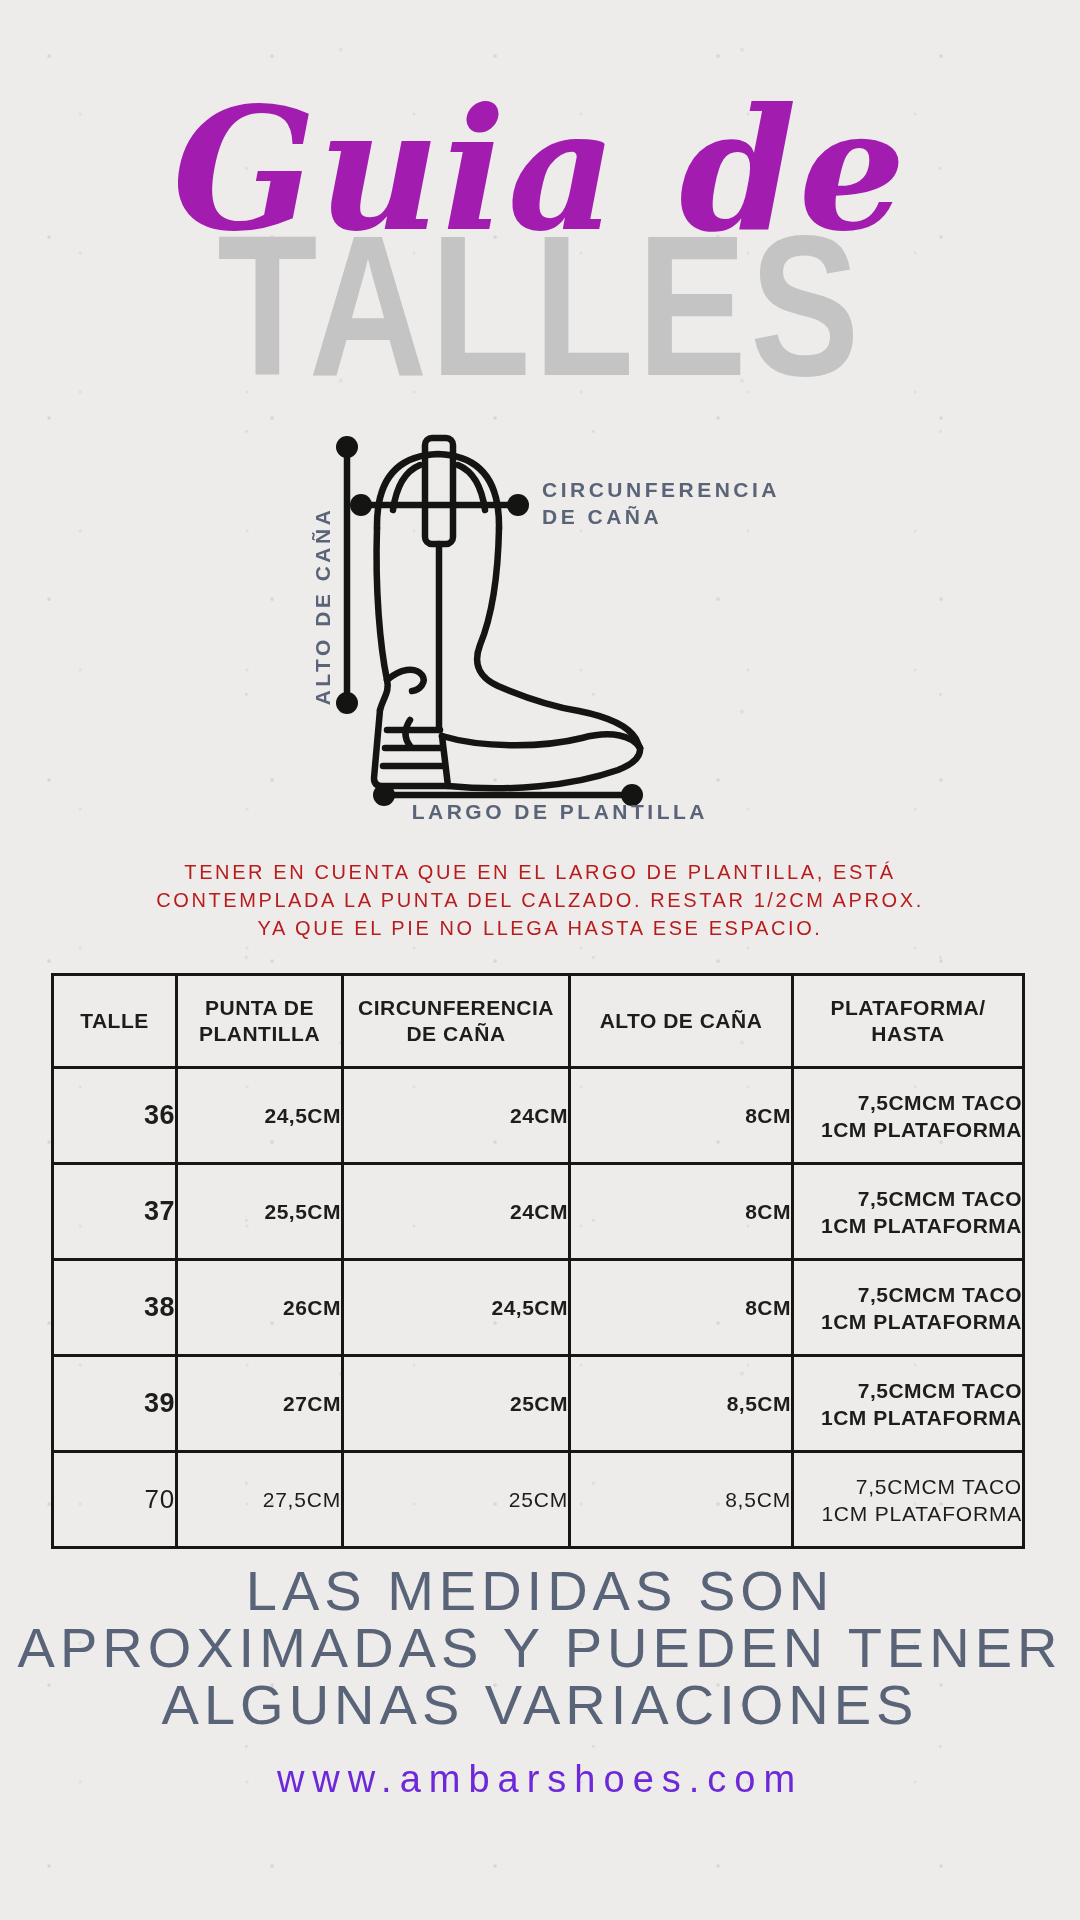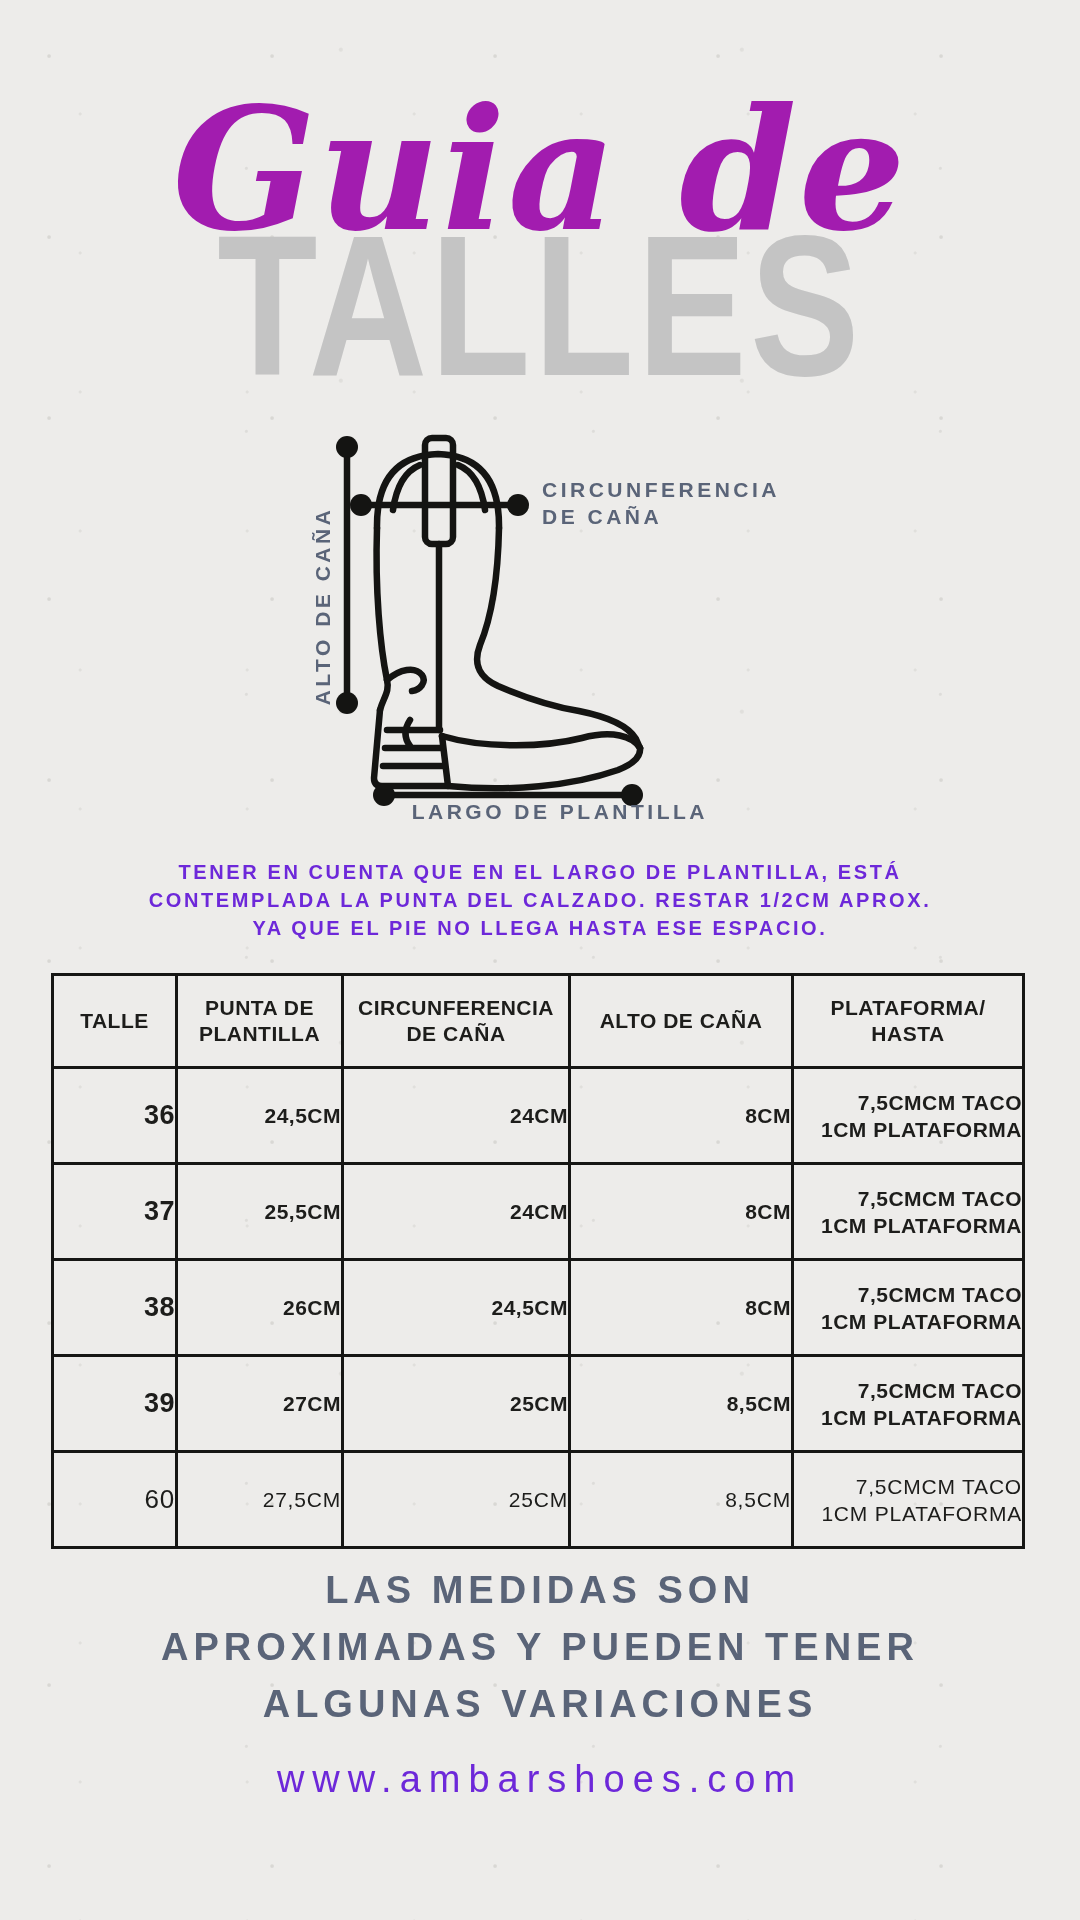--- a/index.html
+++ b/index.html
@@ -36,42 +36,42 @@
   .meas-label{
     color:#5a6478;font-weight:700;font-size:21px;letter-spacing:3.5px;
     line-height:27px;white-space:nowrap;
   }
   .alto-label{left:322px;top:606px;transform:translate(-50%,-50%) rotate(-90deg);}
   .circ-label{left:542px;top:476px;}
   .largo-label{left:308px;top:798px;width:400px;text-align:right;}
 
   
   .note{
-    top:858px;font-weight:700;font-size:20px;letter-spacing:2.6px;
-    line-height:28px;color:#6d28d9;
+    top:858px;font-weight:400;font-size:20px;letter-spacing:2.6px;
+    line-height:28px;color:#b91c1c;
   }
 
   
   table.size-table{
     position:absolute;left:51px;top:973px;width:971px;
     border-collapse:collapse;table-layout:fixed;
   }
   .size-table td,.size-table th{
     border:3px solid #161614;text-align:center;vertical-align:middle;
     padding:0;
   }
   .size-table th{height:90px;font-size:21px;font-weight:700;line-height:26px;letter-spacing:.5px;}
   .size-table td{height:93px;font-size:21px;font-weight:700;line-height:27px;letter-spacing:.5px;text-align:right;}
   .size-table td.talle{font-size:27px;}
   .size-table tr.row-light td{font-weight:400;letter-spacing:.8px;}
   .size-table tr.row-light td.talle{font-size:26px;}
 
   
   .footer-notice{
-    top:1562px;color:#5a6478;font-weight:700;font-size:38px;
+    top:1562px;color:#5a6478;font-weight:400;font-size:56px;
     letter-spacing:5px;line-height:57px;text-align:center;
   }
   .website{
     top:1758px;color:#6d28d9;font-weight:400;font-size:38px;letter-spacing:8px;
   }
 
   svg .ln{stroke:#141412;stroke-width:6.5;fill:none;stroke-linecap:round;stroke-linejoin:round;}
   svg .dot{fill:#141412;stroke:none;}
 </style>
 </head>
@@ -201,21 +201,21 @@
     <td>27CM</td>
     <td>25CM</td>
     <td>8,5CM</td>
     <td>
       <div>7,5CMCM TACO</div>
       <div>1CM PLATAFORMA</div>
     </td>
   </tr>
 
   <tr class="row-light">
-    <td class="talle">60</td>
+    <td class="talle">70</td>
     <td>27,5CM</td>
     <td>25CM</td>
     <td>8,5CM</td>
     <td>
       <div>7,5CMCM TACO</div>
       <div>1CM PLATAFORMA</div>
     </td>
   </tr>
 </tbody>
   </table>

